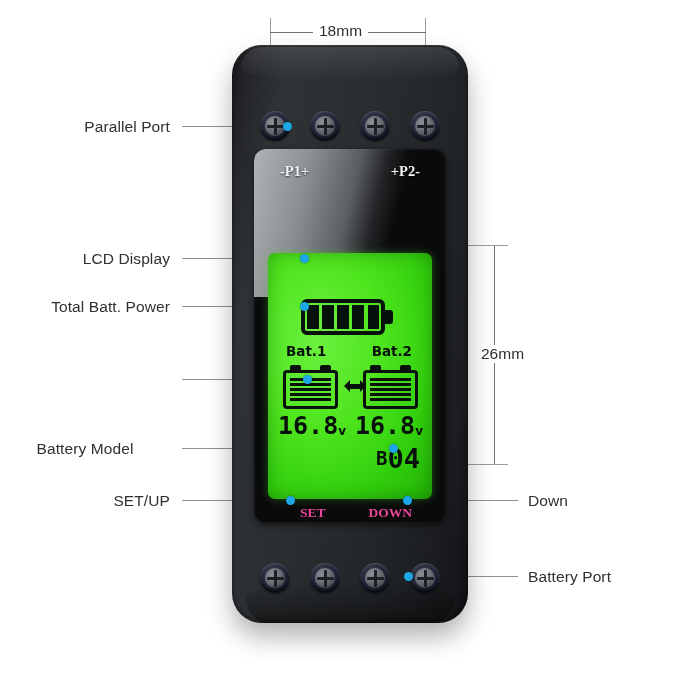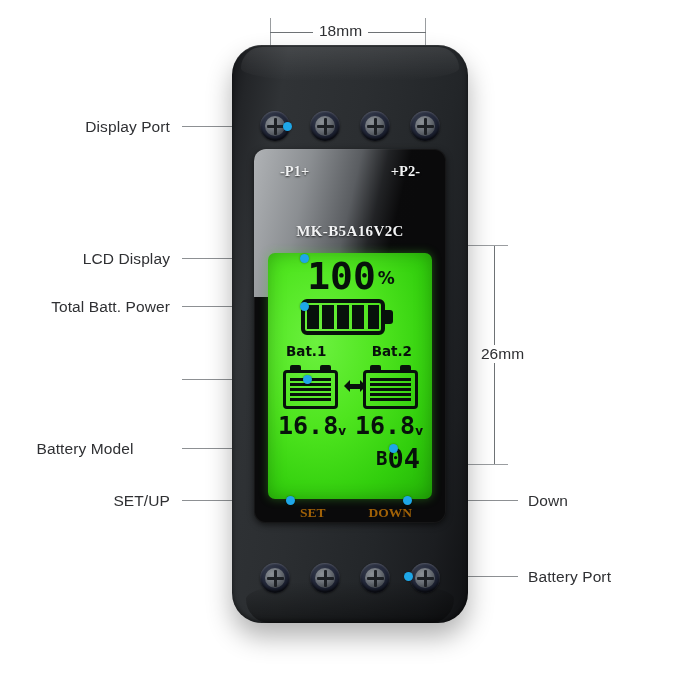--- a/index.html
+++ b/index.html
@@ -195,21 +195,21 @@
   .volt{position:absolute;top:160px;font-size:25px;line-height:25px;}
   #v1{left:10px;}
   #v2{right:9px;}
   .volt .u{font-size:12px;font-family:"DejaVu Sans", sans-serif;position:relative;top:1px;}
 
   #bmodel{position:absolute;right:12px;top:192px;font-size:27px;line-height:27px;margin-left:40px;}
   #bmodel .b{font-size:19px;position:relative;top:-3px;}
 
   
   .btn-cap{
-    position:absolute;color:#a16207;font-weight:bold;font-size:13.5px;
+    position:absolute;color:#ec4899;font-weight:bold;font-size:13.5px;
     font-family:"Liberation Serif", serif;
   }
   #set-cap{left:46px;top:356px;}
   #down-cap{right:34px;top:356px;}
 
   
   .dot{
     position:absolute;width:9px;height:9px;border-radius:50%;
     background:#1ea7e8;box-shadow:0 0 2px rgba(0,0,0,.4);
     z-index:40;
@@ -223,21 +223,21 @@
   <div class="dim-tick" style="left:270px;top:18px;width:1px;height:40px;"></div>
   <div class="dim-tick" style="left:425px;top:18px;width:1px;height:40px;"></div>
   <div class="dim-line" style="left:270px;top:32px;width:156px;height:1px;"></div>
   <div class="dim-label" style="left:313px;top:22px;">18mm</div>
 
   <div class="dim-line" style="left:494px;top:245px;width:1px;height:220px;"></div>
   <div class="dim-tick" style="left:448px;top:245px;width:60px;height:1px;"></div>
   <div class="dim-tick" style="left:448px;top:464px;width:60px;height:1px;"></div>
   <div class="dim-label" style="left:475px;top:345px;">26mm</div>
 
-  <div class="anno left" style="left:0px;width:170px;top:118px;">Display Port</div>
+  <div class="anno left" style="left:0px;width:170px;top:118px;">Parallel Port</div>
   <div class="leader" style="left:182px;top:126px;width:96px;"></div>
 
   <div class="anno left" style="left:0px;width:170px;top:250px;">LCD Display</div>
   <div class="leader" style="left:182px;top:258px;width:122px;"></div>
 
   <div class="anno left" style="left:0px;width:170px;top:298px;">Total Batt. Power</div>
   <div class="leader" style="left:182px;top:306px;width:122px;"></div>
 
   <div class="leader" style="left:182px;top:379px;width:126px;"></div>
 
@@ -268,27 +268,23 @@
       <div class="screw">
           <div class="head"></div>
         </div>
     </div>
 
     <div id="faceplate">
       <div id="gloss"></div>
 
       <div class="plate-text" id="p1">-P1+</div>
       <div class="plate-text" id="p2">+P2-</div>
-      <div class="plate-text" id="model-name">MK-B5A16V2C</div>
 
       <div id="lcd">
 
-        <div id="pct-row">
-          <span class="seg-digits" id="pct-val">100</span><span id="pct-sign">%</span>
-        </div>
 
         <div id="big-batt">
           <div class="shell"></div>
           <div class="nub"></div>
           <div class="bars">
             <div class="bar"></div>
             <div class="bar"></div>
             <div class="bar"></div>
             <div class="bar"></div>
             <div class="bar"></div>

